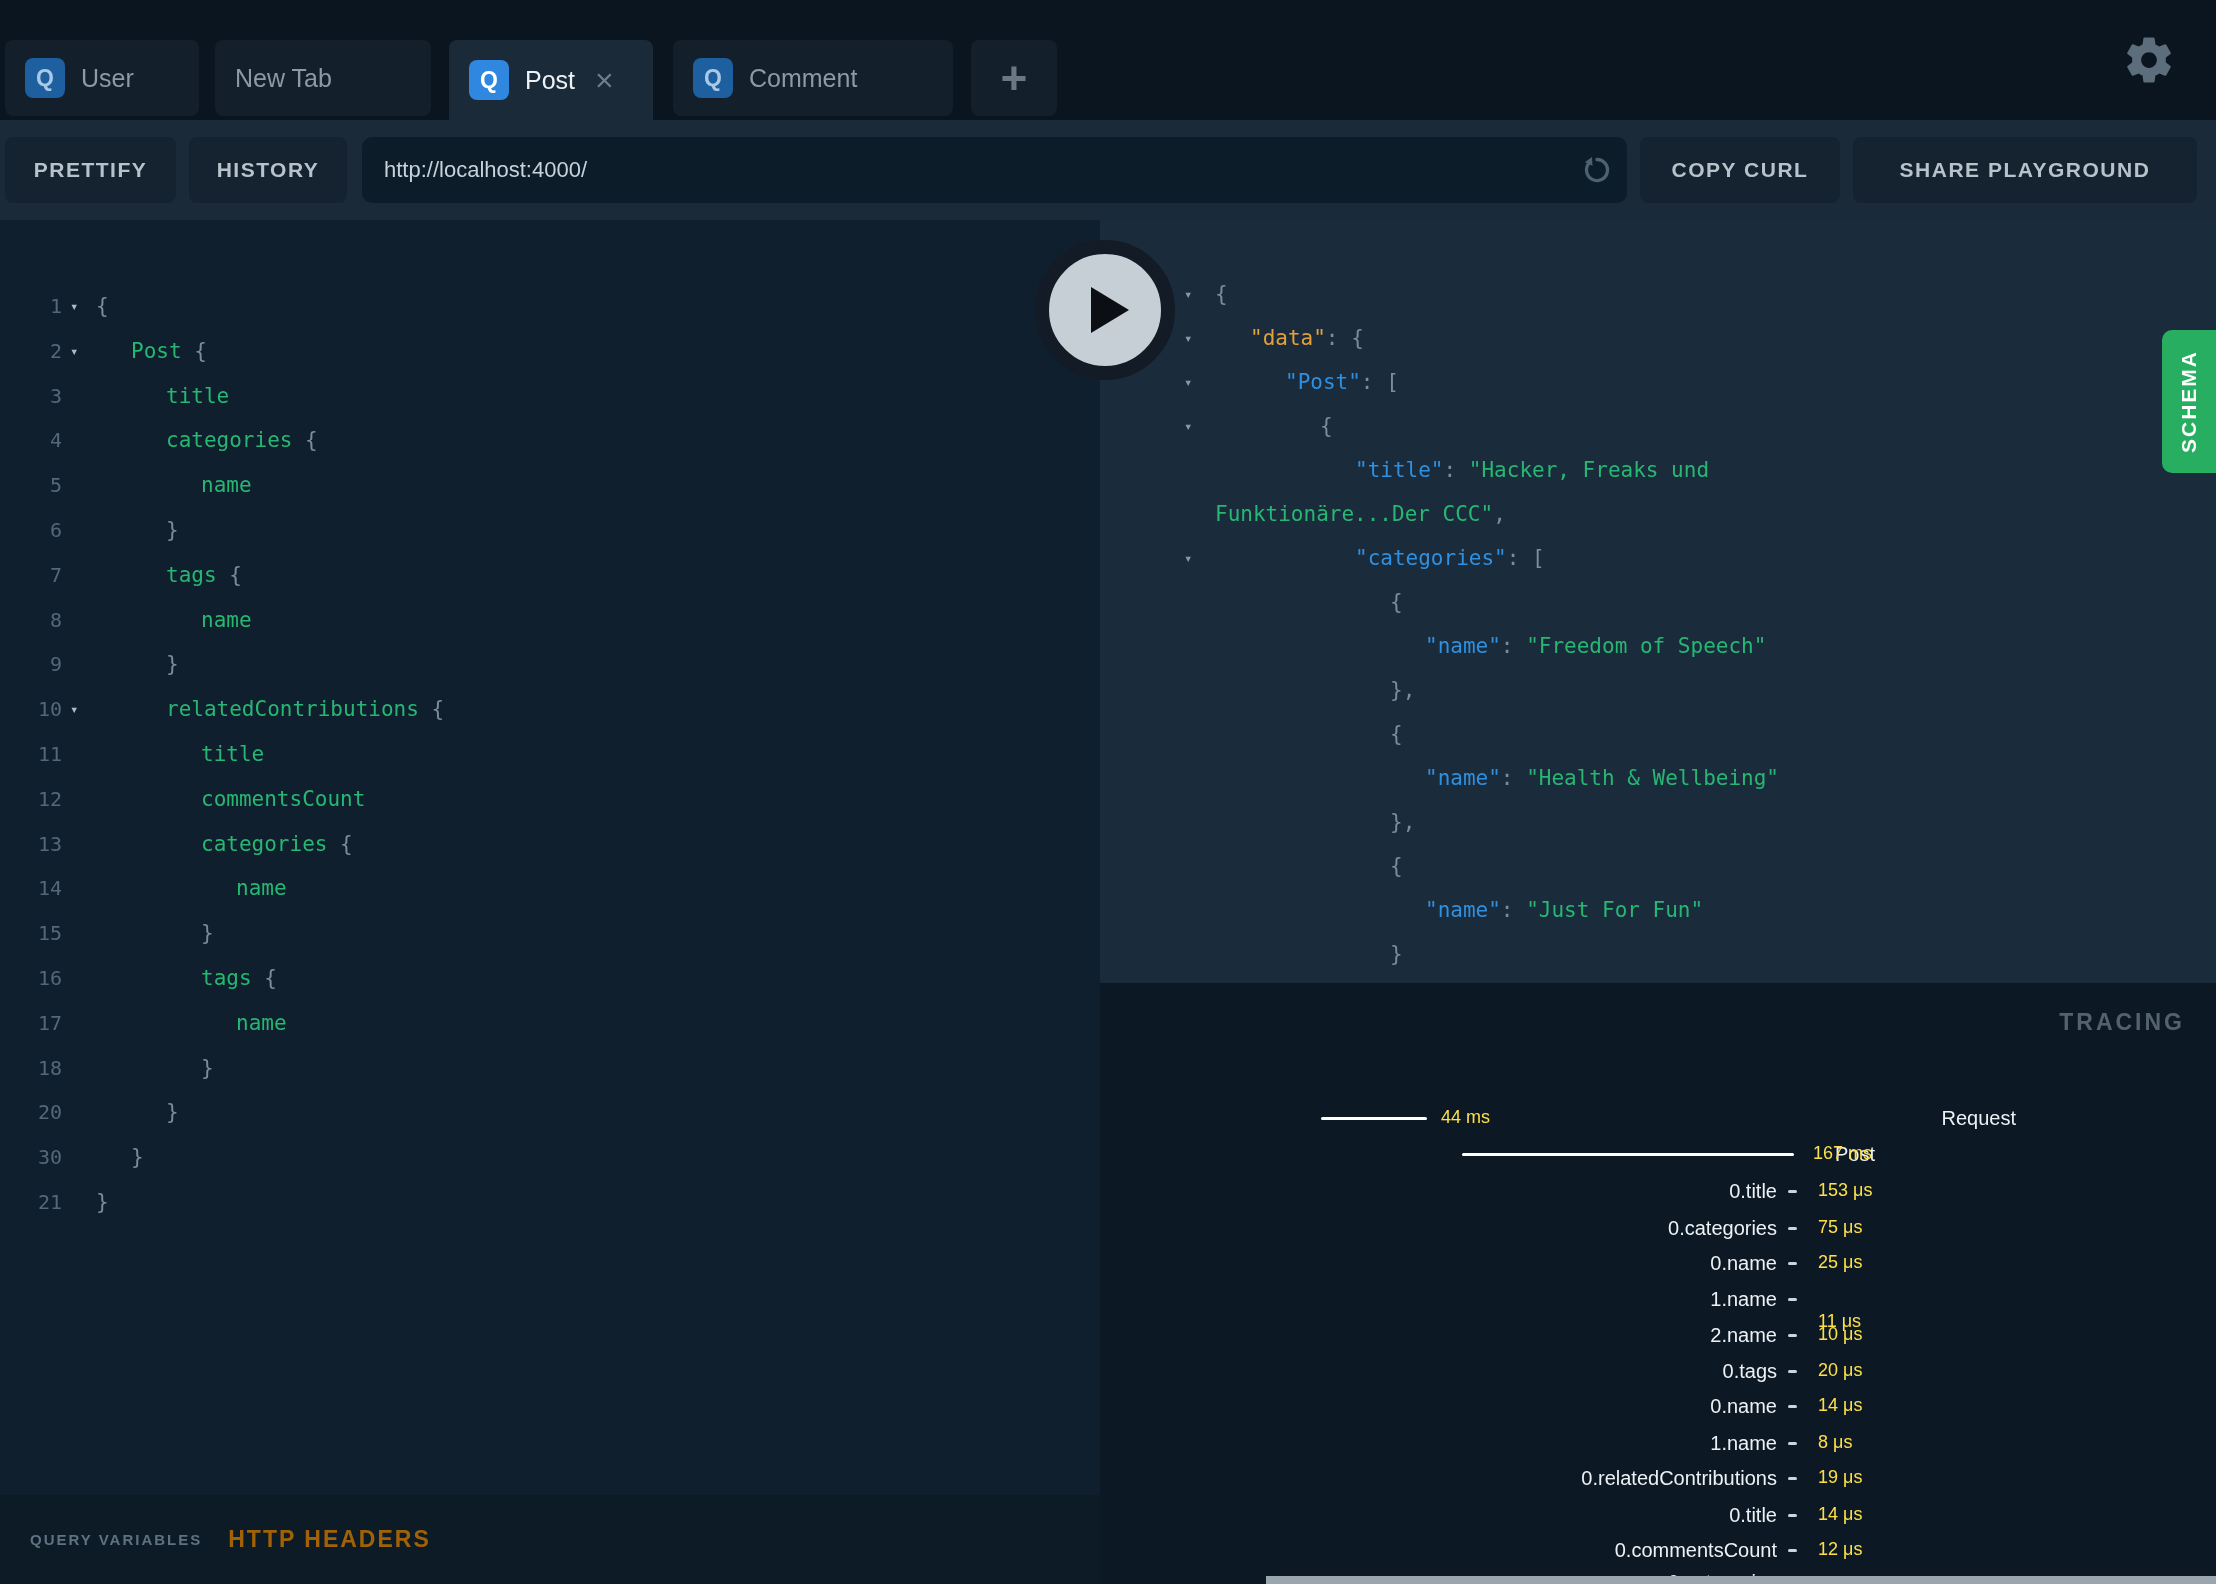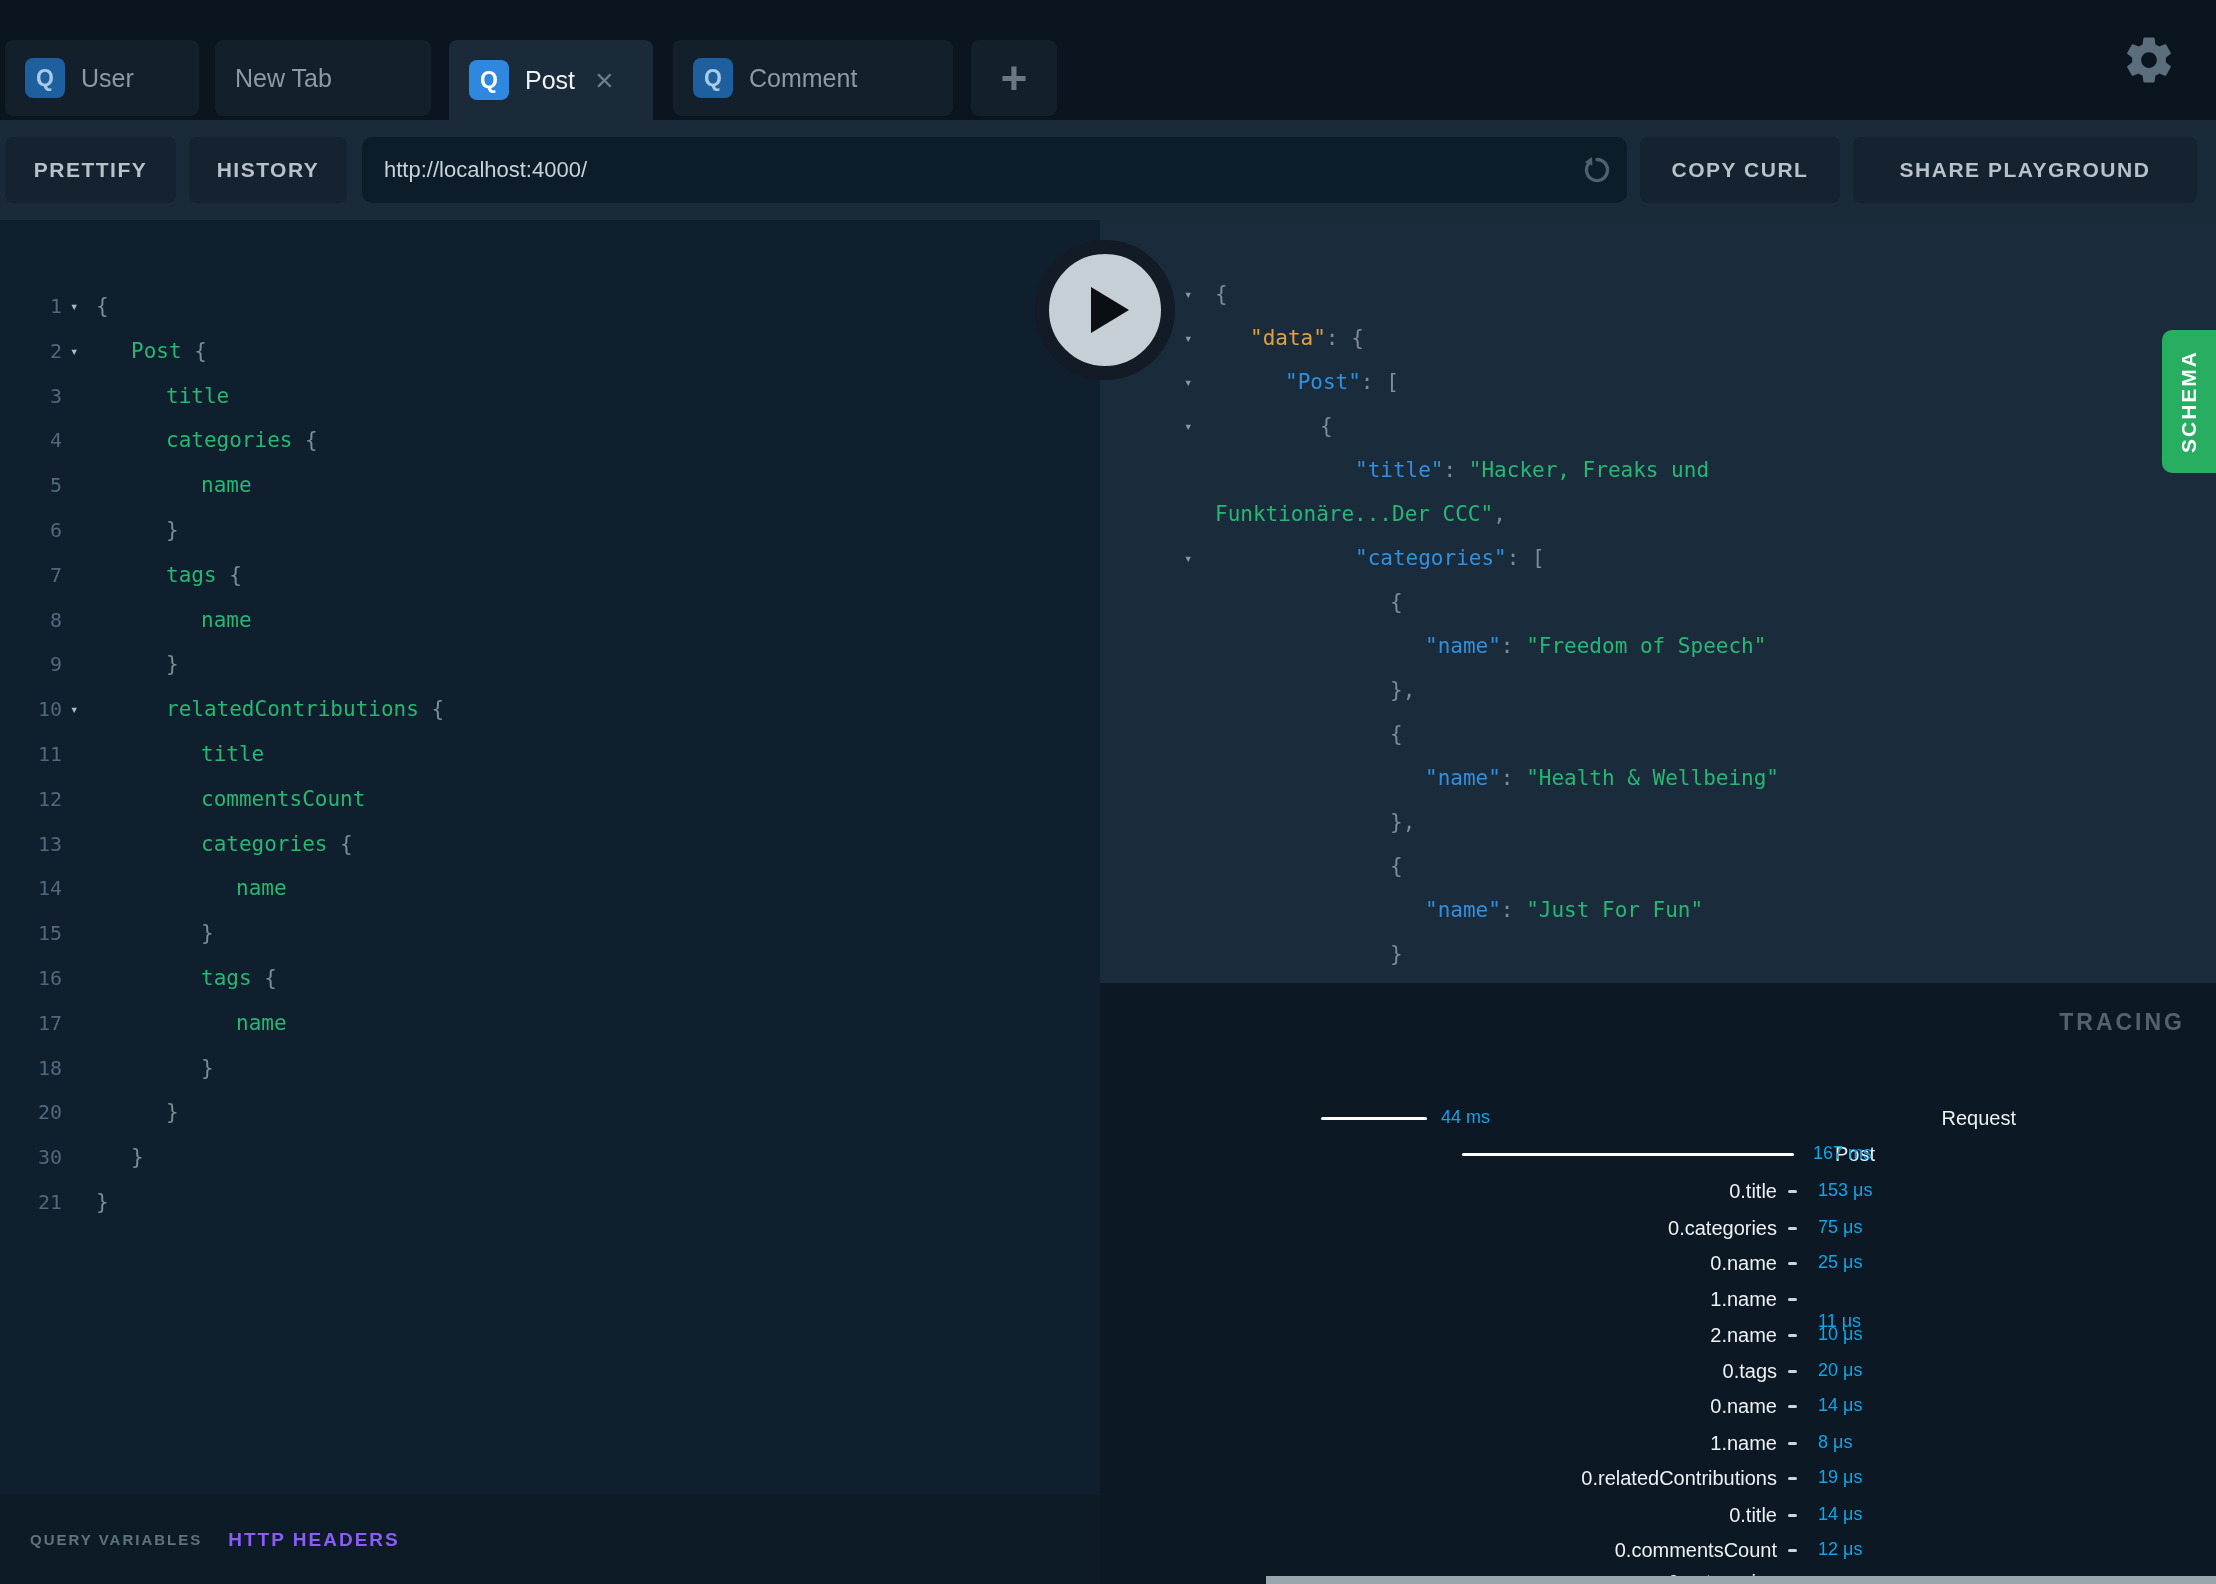--- a/index.html
+++ b/index.html
@@ -42,21 +42,21 @@
   .lnum{position:absolute;left:0;top:0;width:62px;text-align:right;font-size:20px;
         color:#54687a;line-height:44.8px;}
   .efold{position:absolute;left:70px;top:0;font-size:14px;color:#aeb9c1;line-height:44.8px;}
   .ecode{display:block;font-size:21px;line-height:44.8px;white-space:pre;}
   .g{color:var(--green);} .s{color:var(--green);} .p{color:var(--punct);}
   .k{color:var(--blue);} .o{color:var(--orange);}
   
   .footer{position:absolute;left:0;top:1495px;width:1100px;height:89px;background:#0d1b26;
           display:flex;align-items:center;}
   .f-qv{margin-left:30px;color:#5f7280;font-size:15px;font-weight:bold;letter-spacing:2px;cursor:pointer;}
-  .f-hh{margin-left:26px;color:#8b5cf6;font-size:19px;font-weight:bold;letter-spacing:2px;cursor:pointer;}
+  .f-hh{margin-left:26px;color:#a16207;font-size:23px;font-weight:bold;letter-spacing:2px;cursor:pointer;}
   
   .response{position:absolute;left:1100px;top:220px;width:1116px;height:763px;background:#1a2b3c;
             overflow:hidden;padding-top:52px;box-sizing:border-box;
             font-family:"DejaVu Sans Mono",monospace;}
   .rline{height:44px;position:relative;}
   .rfold{position:absolute;left:84px;top:0;font-size:14px;color:#8b98a2;line-height:44px;cursor:pointer;}
   .rcode{display:block;font-size:21px;line-height:44px;white-space:pre;}
   
   .play{position:absolute;left:1035px;top:240px;width:112px;height:112px;border:14px solid #121b26;
         border-radius:50%;background:#c6ced6;z-index:5;cursor:pointer;}
@@ -70,21 +70,21 @@
           font-size:21px;letter-spacing:2px;}
   
   .tracing{position:absolute;left:1100px;top:983px;width:1116px;height:601px;background:#0c1925;
            overflow:hidden;}
   .ttitle{position:absolute;top:26px;right:31px;color:#53626d;font-size:23px;font-weight:bold;
           letter-spacing:3px;}
   .trow{position:absolute;left:0;height:28px;width:1116px;}
   .trlabel{position:absolute;top:0;color:#edf1f4;font-size:20px;line-height:28px;white-space:nowrap;}
   .trbar{position:absolute;top:13px;height:3px;background:#ffffff;border-radius:2px;}
   .trdash{position:absolute;left:688px;top:13px;width:9px;height:3px;background:#cdd5db;border-radius:2px;}
-  .trvalue{position:absolute;top:3px;color:#0ea5e9;font-size:18px;white-space:nowrap;}
+  .trvalue{position:absolute;top:3px;color:#fde047;font-size:18px;white-space:nowrap;}
   .tscroll{position:absolute;left:166px;top:593px;width:950px;height:8px;background:#9aa5ae;cursor:pointer;}
 </style>
 </head>
 <body style="--green: #26b873; --blue: #3090e0; --orange: #e3a13d; --punct: #7e8c99; --schema-green: #27ae60; --badge-blue: #2f87e0;">
 
 <div class="topbar">
   <div id="tabs">
       <div class="tab" style="left: 5px; width: 194px;">
         <span class="qbadge">Q</span>
         <span class="tab-label">User</span>

